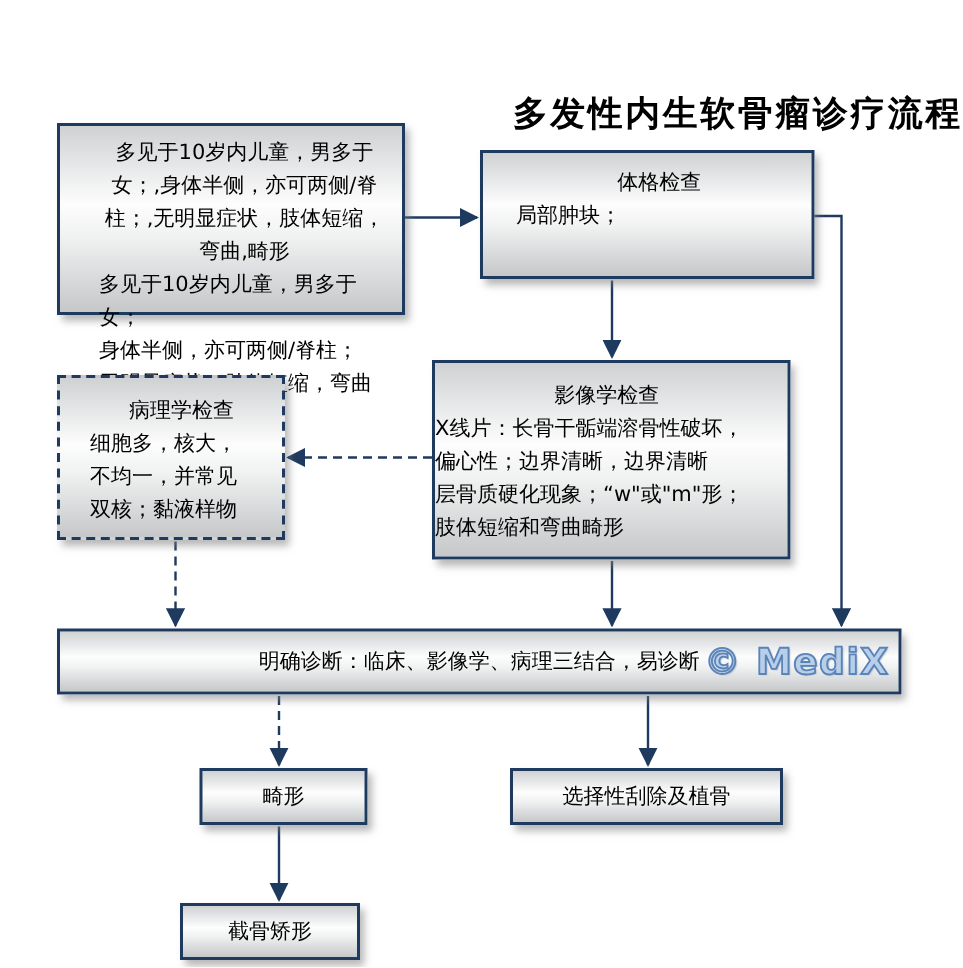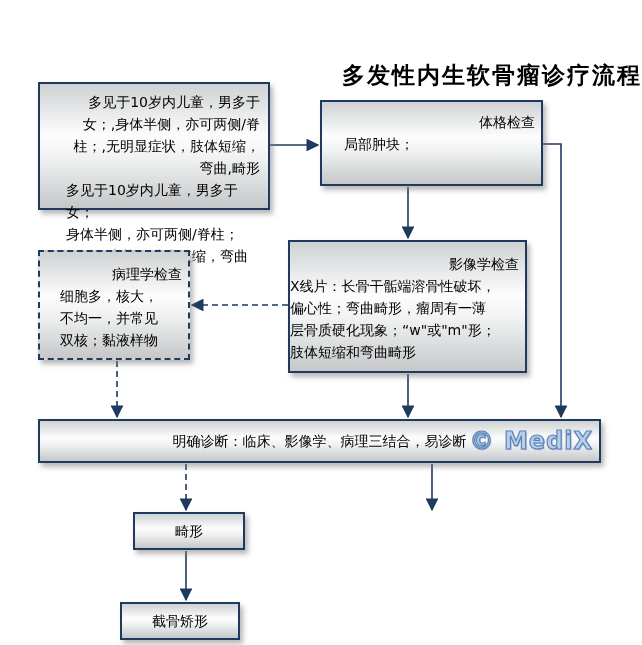--- a/index.html
+++ b/index.html
@@ -27,21 +27,21 @@
     left:38px; top:419px; width:563px; height:44px;
     display:flex; align-items:center; justify-content:center; text-align:center;
   }
   .box-deformity { left:133px; top:512px; width:112px; height:38px; }
   .box-curettage { left:340px; top:512px; width:182px; height:38px; }
   .box-osteotomy { left:120px; top:602px; width:120px; height:38px; }
   .center-label {
     display:flex; align-items:center; justify-content:center;
     text-align:center; padding:0;
   }
-  .box-title { text-align:right; }
+  .box-title { text-align:center; }
   .watermark {
     position:absolute; right:6px; top:50%; transform:translateY(-50%);
     font-size:24px; font-weight:bold; font-style:normal; letter-spacing:1px;
     color:#b8cfe9; -webkit-text-stroke:1.2px #5a83b8;
     text-shadow:1px 1px 1px rgba(70,100,150,0.45);
     white-space:nowrap;
   }
 </style>
 </head>
 <body>
@@ -85,39 +85,42 @@
   </div>
 
   <div class="box box-physical">
     <div class="box-title">体格检查</div>
     <div>局部肿块；</div>
   </div>
 
   <div class="box box-imaging">
     <div class="box-title">影像学检查</div>
     <div>X线片：长骨干骺端溶骨性破坏，</div>
-    <div>偏心性；弯曲畸形，瘤周有一薄</div>
+    <div>偏心性；边界清晰，边界清晰</div>
     <div>层骨质硬化现象；“w"或"m"形；</div>
     <div>肢体短缩和弯曲畸形</div>
   </div>
 
   <div class="box box-pathology">
     <div class="box-title">病理学检查</div>
     <div>细胞多，核大，</div>
     <div>不均一，并常见</div>
     <div>双核；黏液样物</div>
   </div>
 
   <div class="box box-diagnosis">
     <span>明确诊断：临床、影像学、病理三结合，易诊断</span>
     <span class="watermark">© MediX</span>
   </div>
 
   <div class="box box-deformity center-label">
     <span>畸形</span>
   </div>
 
+  <div class="box box-curettage center-label">
+    <span>选择性刮除及植骨</span>
+  </div>
 
   <div class="box box-osteotomy center-label">
     <span>截骨矫形</span>
   </div>
 
 </div>
 
 </body></html>

